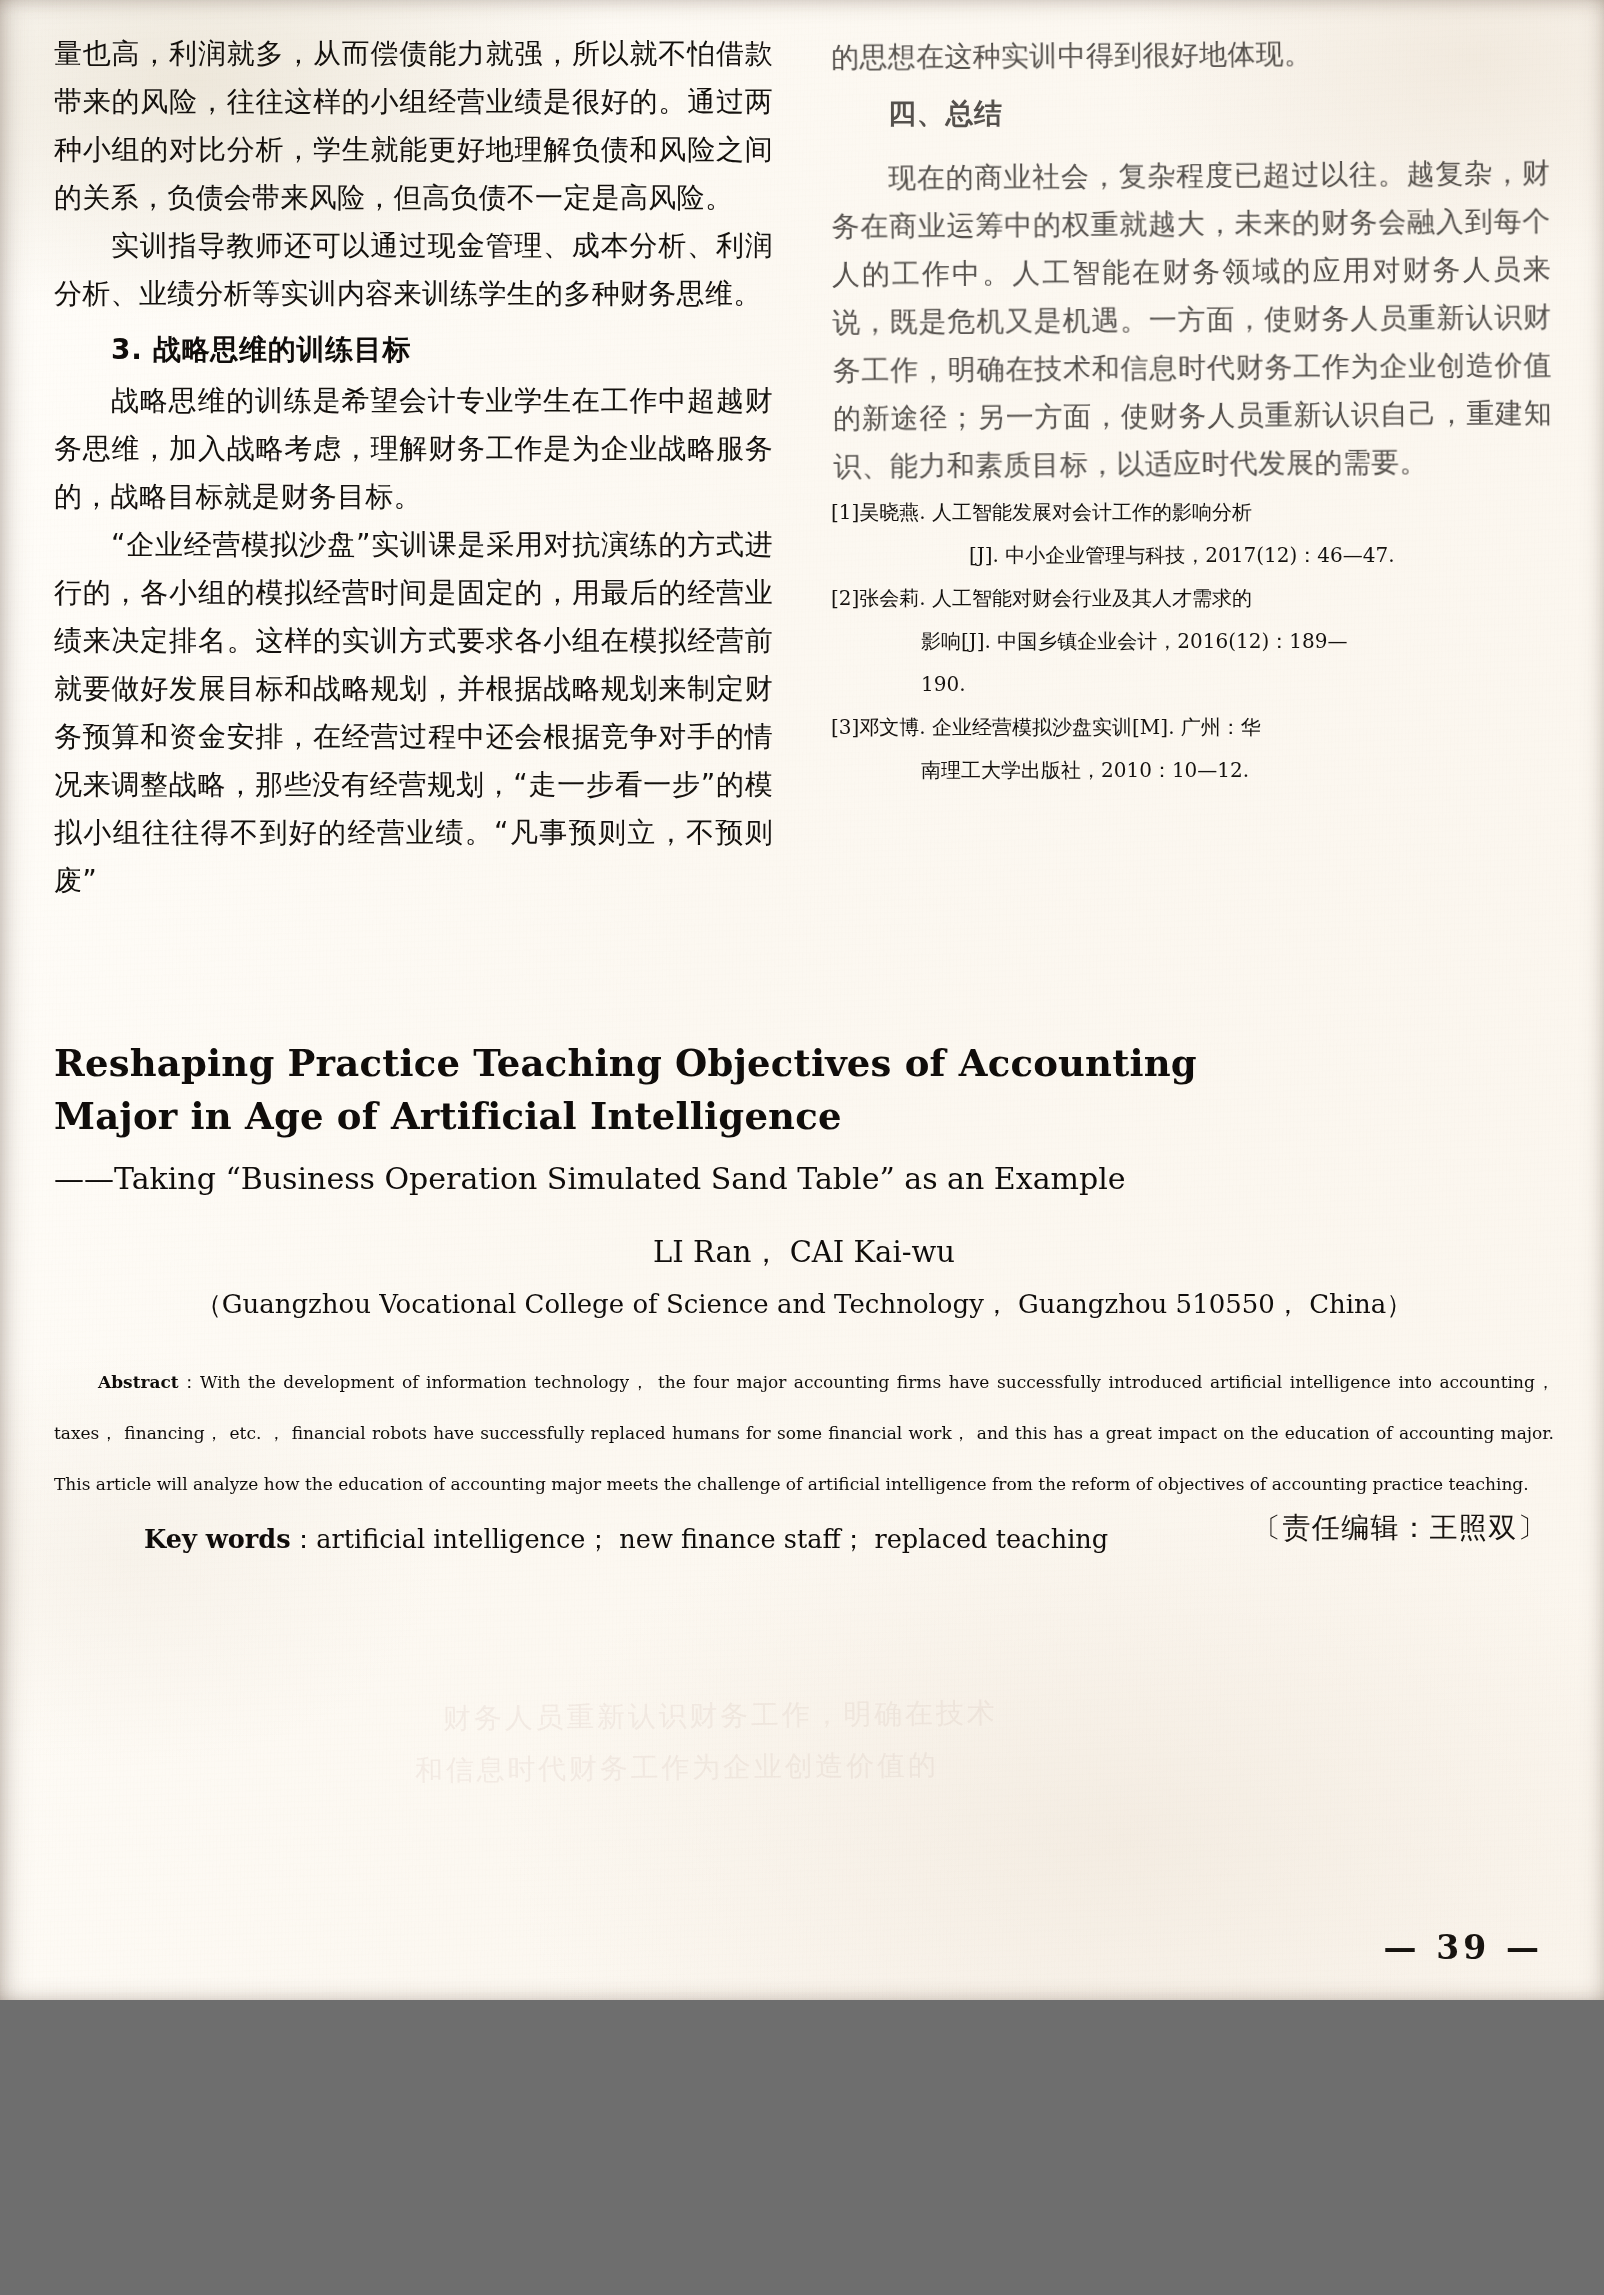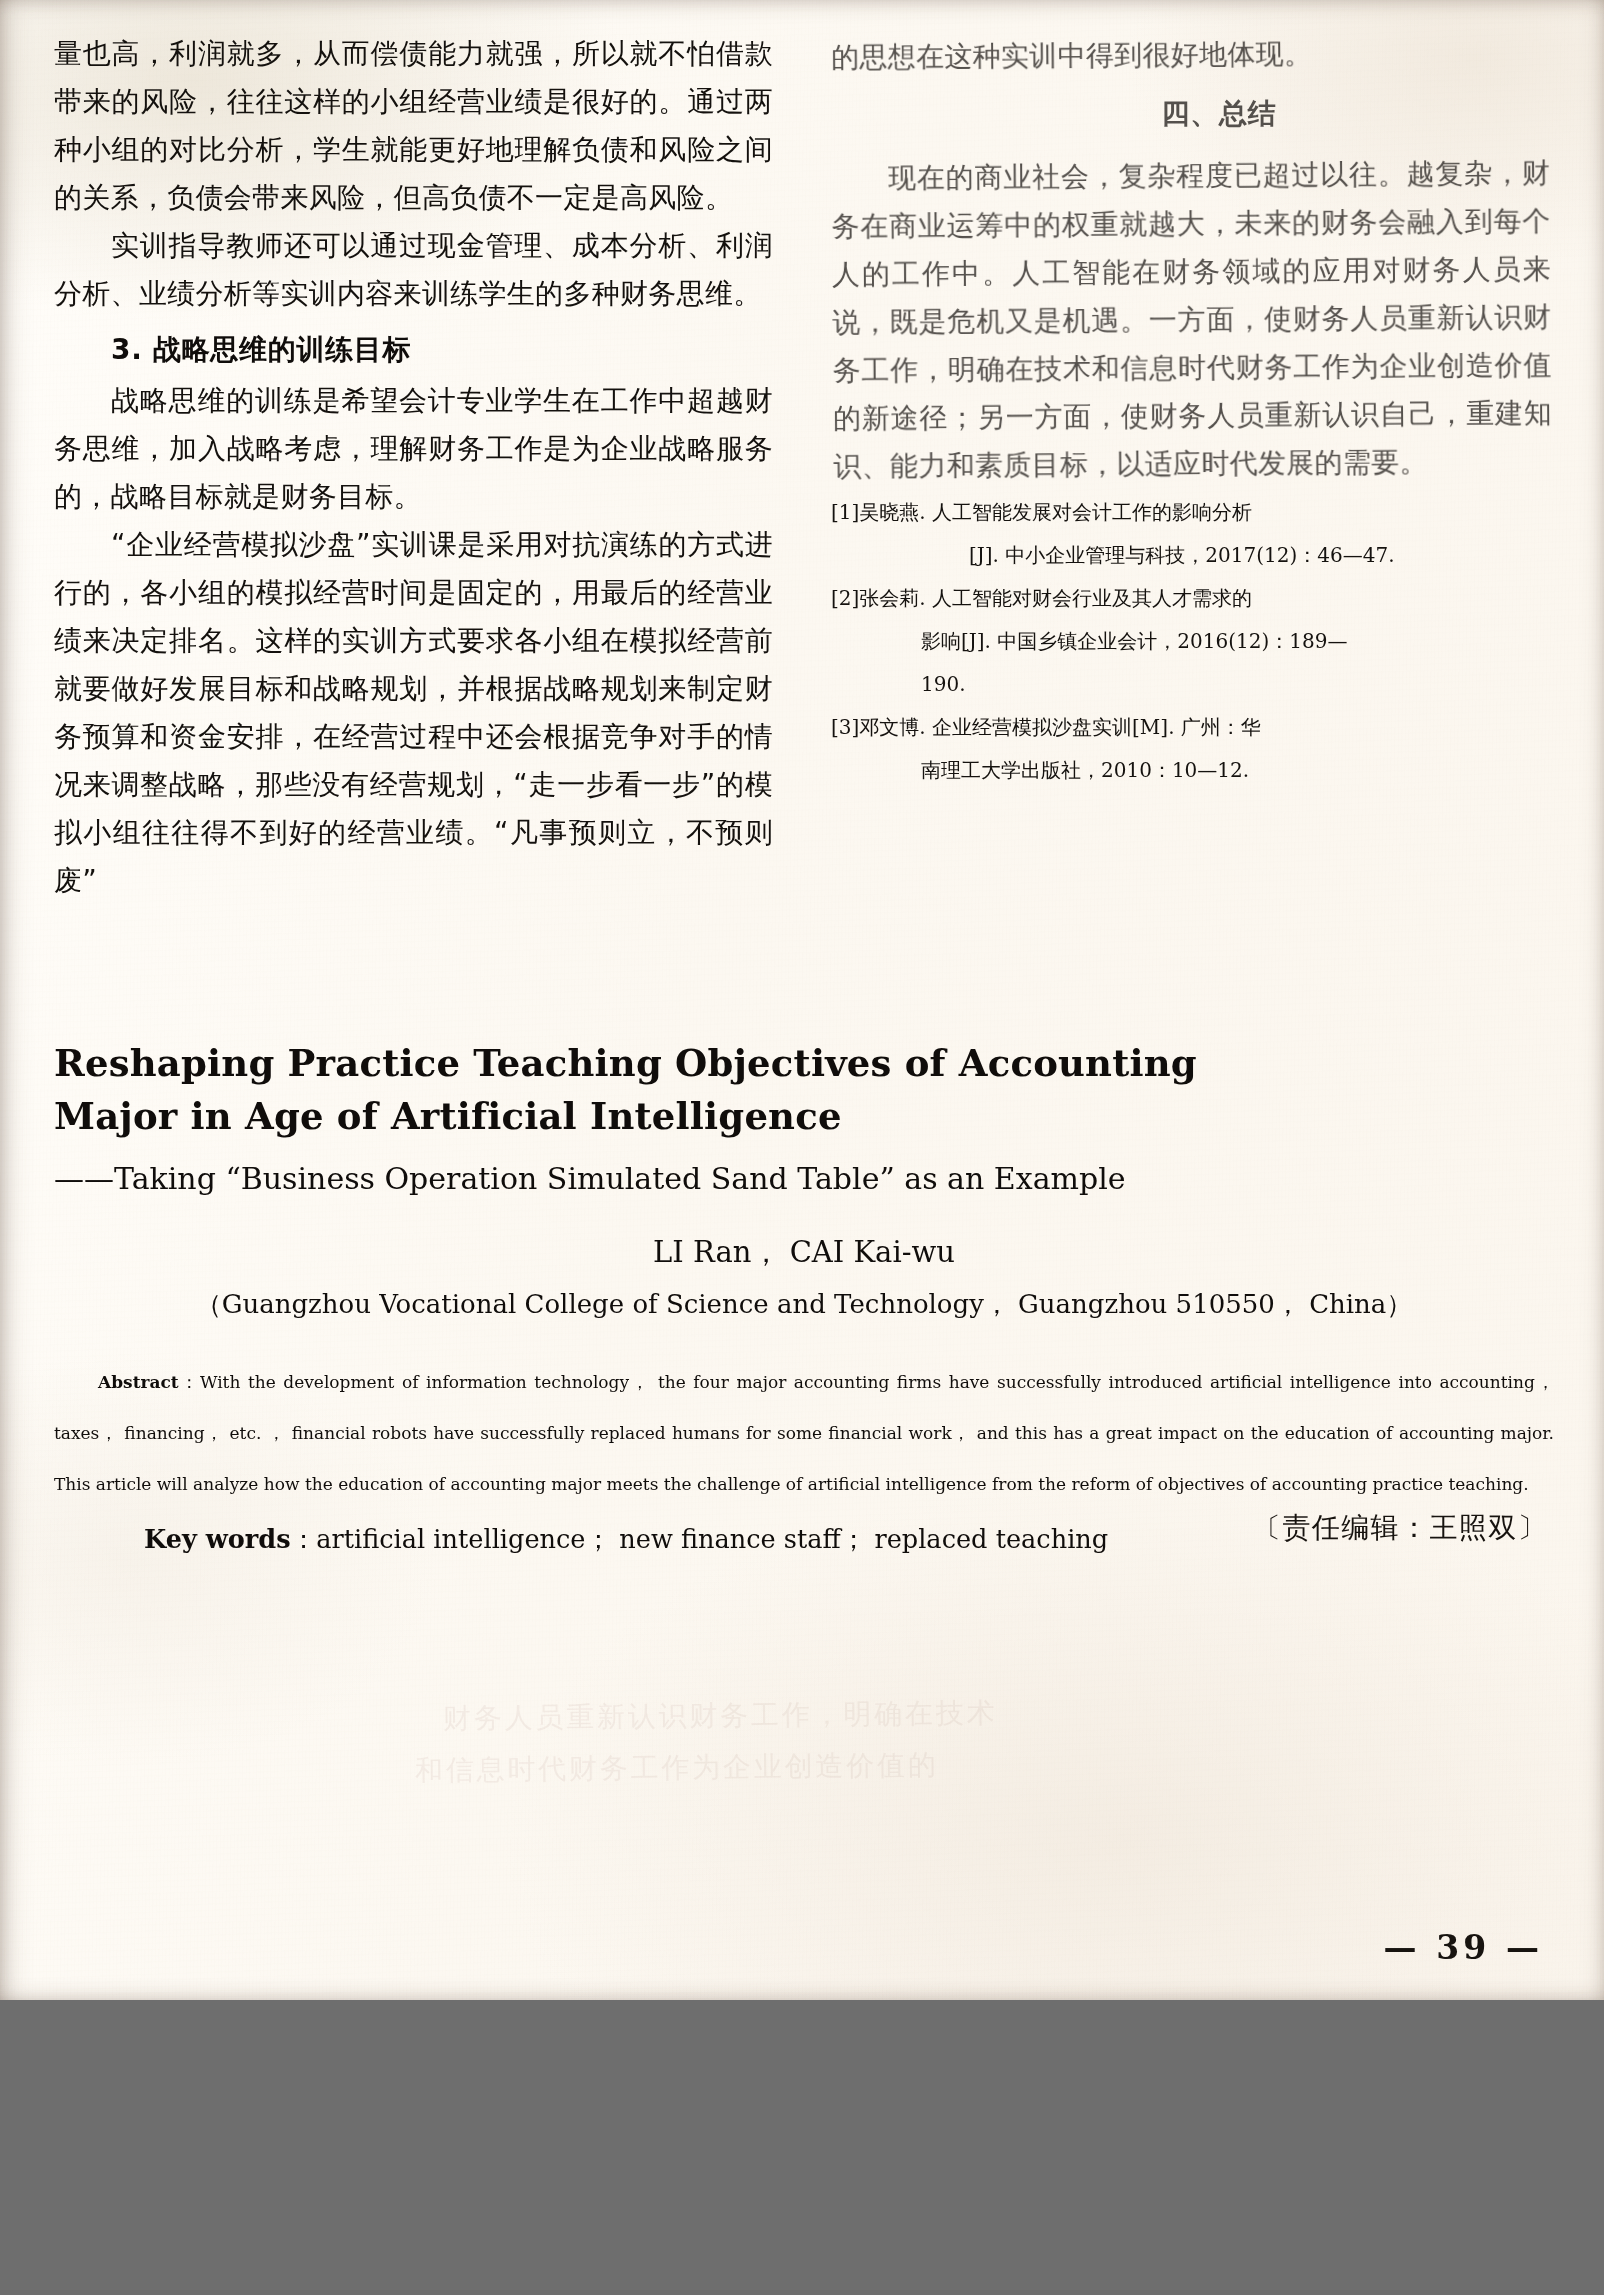--- a/index.html
+++ b/index.html
@@ -220,21 +220,21 @@
 
       <p class="cn-p indent">战略思维的训练是希望会计专业学生在工作中超越财务思维，加入战略考虑，理解财务工作是为企业战略服务的，战略目标就是财务目标。</p>
 
       <p class="cn-p indent">“企业经营模拟沙盘”实训课是采用对抗演练的方式进行的，各小组的模拟经营时间是固定的，用最后的经营业绩来决定排名。这样的实训方式要求各小组在模拟经营前就要做好发展目标和战略规划，并根据战略规划来制定财务预算和资金安排，在经营过程中还会根据竞争对手的情况来调整战略，那些没有经营规划，“走一步看一步”的模拟小组往往得不到好的经营业绩。“凡事预则立，不预则废”</p>
     </div>
 
     <div class="col">
 
       <p class="cn-p faded skew-soft" style="margin-top:4.1px;">的思想在这种实训中得到很好地体现。</p>
 
-      <h3 class="cn-h faded" style="text-align:center;">四、总结</h3>
+      <h3 class="cn-h faded" style="">四、总结</h3>
 
       <p class="cn-p indent faded skew-soft" style="margin-top:16.6px;">现在的商业社会，复杂程度已超过以往。越复杂，财务在商业运筹中的权重就越大，未来的财务会融入到每个人的工作中。人工智能在财务领域的应用对财务人员来说，既是危机又是机遇。一方面，使财务人员重新认识财务工作，明确在技术和信息时代财务工作为企业创造价值的新途径；另一方面，使财务人员重新认识自己，重建知识、能力和素质目标，以适应时代发展的需要。</p>
 
 
       <p class="ref-item">
         <span>[1]</span><span>吴晓燕. 人工智能发展对会计工作的影响分析</span>
       </p>
       <p class="ref-item" style="padding-left:138px; text-indent:0;">
         <span>[J]. 中小企业管理与科技，2017(12)：46—47.</span>
       </p>

